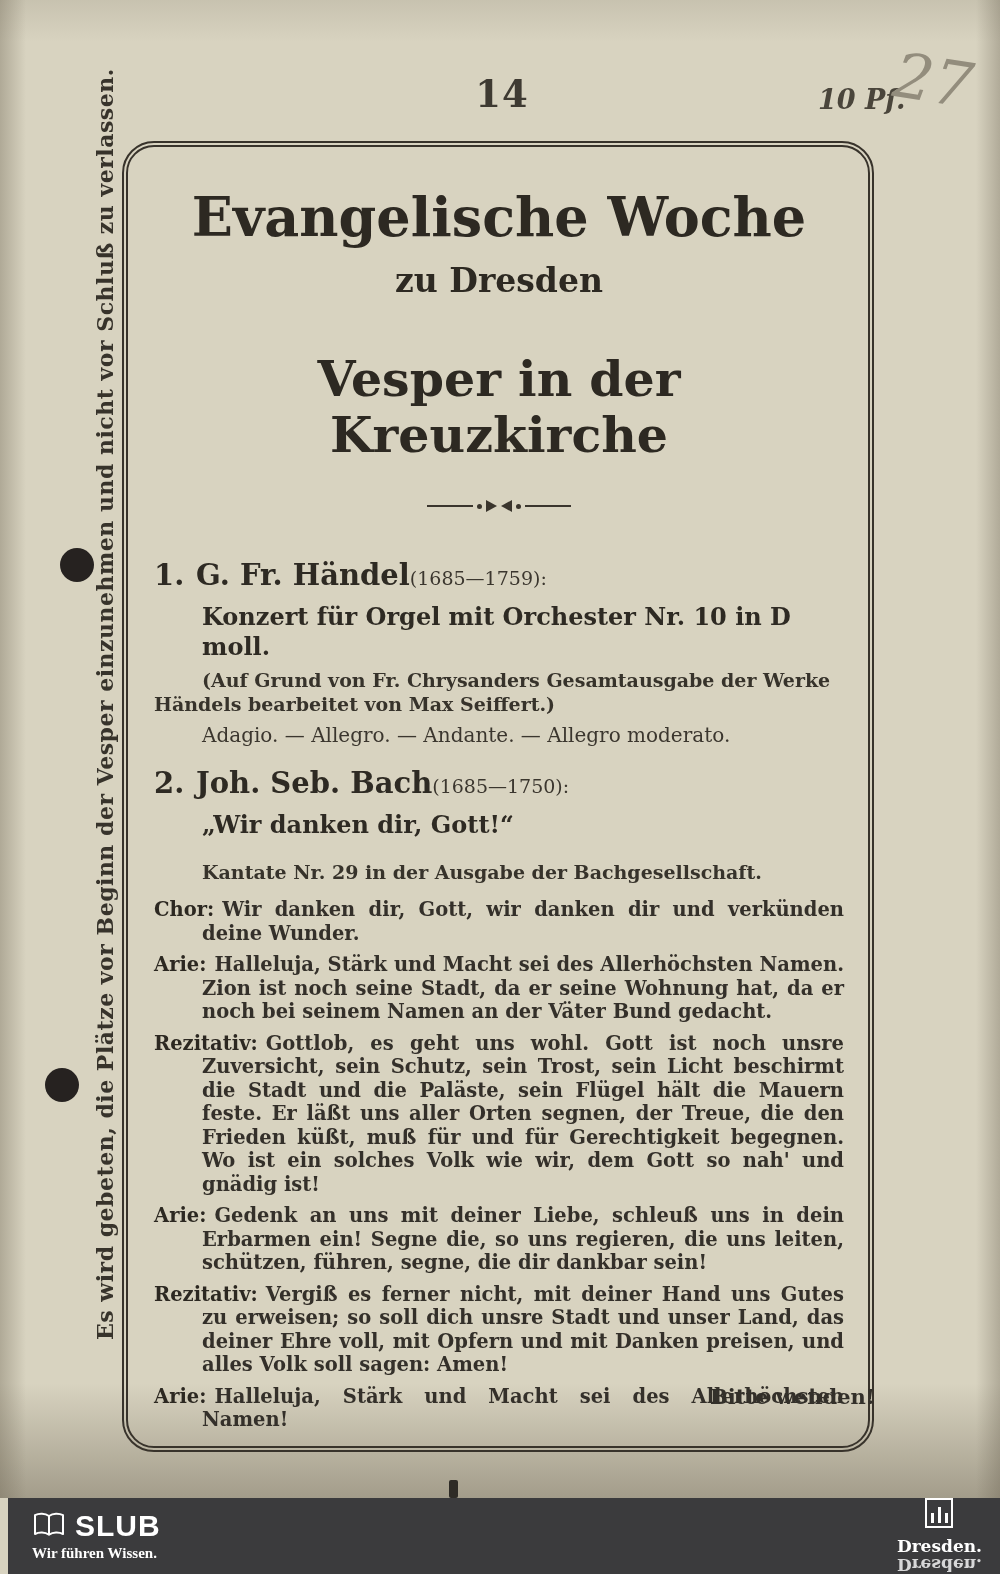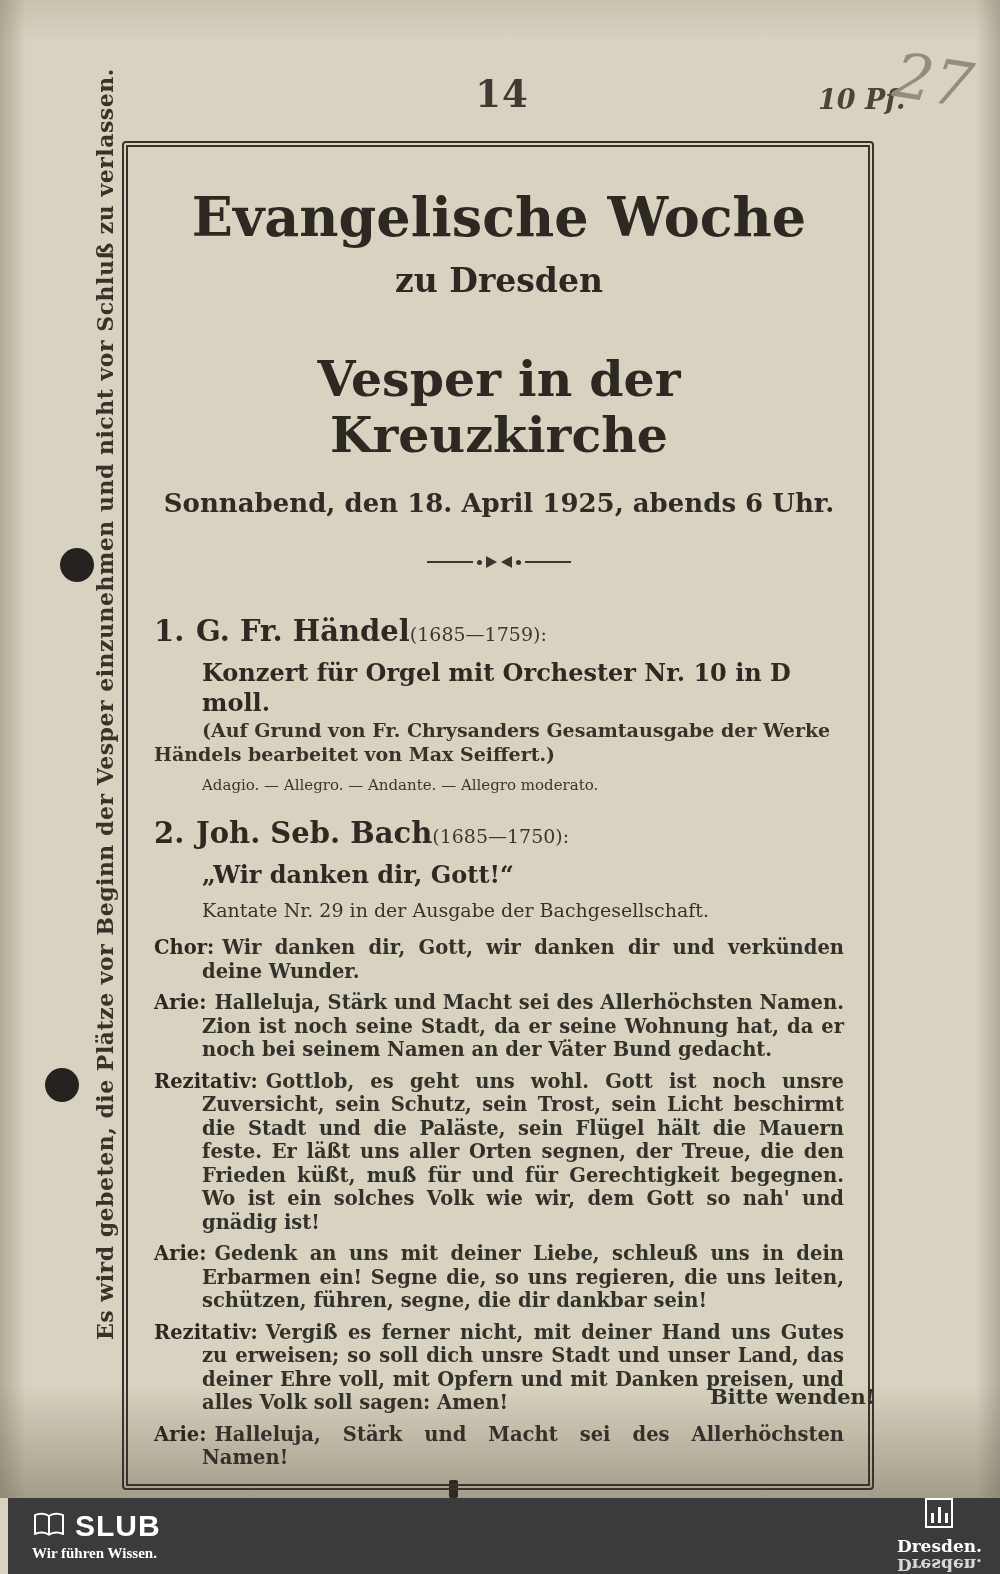--- a/index.html
+++ b/index.html
@@ -55,21 +55,21 @@
   .hole { position: absolute; width: 34px; height: 34px; border-radius: 50%; background: #262220; }
   .hole-1 { left: 60px; top: 548px; }
   .hole-2 { left: 45px; top: 1068px; }
   .scan-mark { position: absolute; left: 449px; top: 1480px; width: 9px; height: 18px; background: #2e2b26; border-radius: 2px; }
 
   
   .frame {
     position: absolute; left: 122px; top: 141px; width: 752px;
     min-height: 1190px;
     border: 6px double #38332b;
-    border-radius: 4px;
+    border-radius: 32px;
     padding: 0 24px 14px 26px;
   }
 
   .f-title  { margin-top: 40px; text-align: center; font-size: 54px; line-height: 60px; font-weight: bold; color: #2d2922; }
   .f-sub    { margin-top: 14px; text-align: center; font-size: 33px; line-height: 40px; font-weight: bold; color: #2d2922; }
   .f-event  { margin-top: 50px; text-align: center; font-size: 49px; line-height: 56px; font-weight: bold; color: #2d2922; }
   .f-date   { margin-top: 24px; text-align: center; font-size: 26px; line-height: 32px; font-weight: bold; color: #302c25; }
 
   .ornament { margin: 36px auto 0; display: flex; align-items: center; justify-content: center; height: 14px; gap: 4px; }
   .orn-line { width: 46px; height: 2px; background: #3a352d; }
@@ -77,23 +77,23 @@
   .tri-r { width: 0; height: 0; border-left: 11px solid #3a352d; border-top: 6px solid transparent; border-bottom: 6px solid transparent; }
   .tri-l { width: 0; height: 0; border-right: 11px solid #3a352d; border-top: 6px solid transparent; border-bottom: 6px solid transparent; }
 
   
   .item-1 { margin-top: 44px; }
   .item-2 { margin-top: 16px; }
   .item-head { font-size: 29px; line-height: 36px; font-weight: bold; color: #2e2a23; }
   .item-no { display: inline-block; width: 42px; }
   .dates { font-size: 19px; font-weight: normal; color: #3b362e; }
   .work { margin: 6px 0 0 48px; font-size: 24px; line-height: 30px; font-weight: bold; color: #2e2a23; }
-  .work-note { text-indent: 48px; font-size: 19px; line-height: 24px; font-weight: bold; color: #37332b; }
-  .work-note-2 { margin: 8px 0 0 48px; text-indent: 0; font-size: 19px; line-height: 24px; font-weight: normal; color: #37332b; }
-  .movements { margin: 6px 0 0 48px; font-size: 15px; line-height: 27px; font-weight: normal; color: #3b362e; }
+  .work-note { margin-top: 6px; text-indent: 48px; font-size: 19px; line-height: 24px; font-weight: bold; color: #37332b; }
+  .work-note-2 { margin: 20px 0 0 48px; text-indent: 0; font-size: 19px; line-height: 24px; font-weight: bold; color: #37332b; }
+  .movements { margin: 6px 0 0 48px; font-size: 20px; line-height: 27px; font-weight: normal; color: #3b362e; }
 
   
   .mvt {
     margin-top: 8px;
     padding-left: 48px; text-indent: -48px;
     text-align: justify;
     font-size: 19.5px; line-height: 23.5px; font-weight: bold; color: #34302a;
   }
   .mvt-first { margin-top: 14px; }
   .mvt-label { margin-right: 8px; color: #2c2821; }
@@ -142,21 +142,20 @@
 
   <div class="hole hole-1"></div>
   <div class="hole hole-2"></div>
   <div class="scan-mark"></div>
 
   <div class="frame">
 
     <div class="f-title">Evangelische Woche</div>
     <div class="f-sub">zu Dresden</div>
     <div class="f-event">Vesper in der Kreuzkirche</div>
-    <div class="f-date">Sonnabend, den 18. April 1925, abends 6 Uhr.</div>
 
     <div class="ornament">
       <span class="orn-line"></span>
         <span class="orn-dot"></span>
         <span class="tri-r"></span>
         <span class="tri-l"></span>
         <span class="orn-dot"></span>
         <span class="orn-line"></span>
     </div>
 

